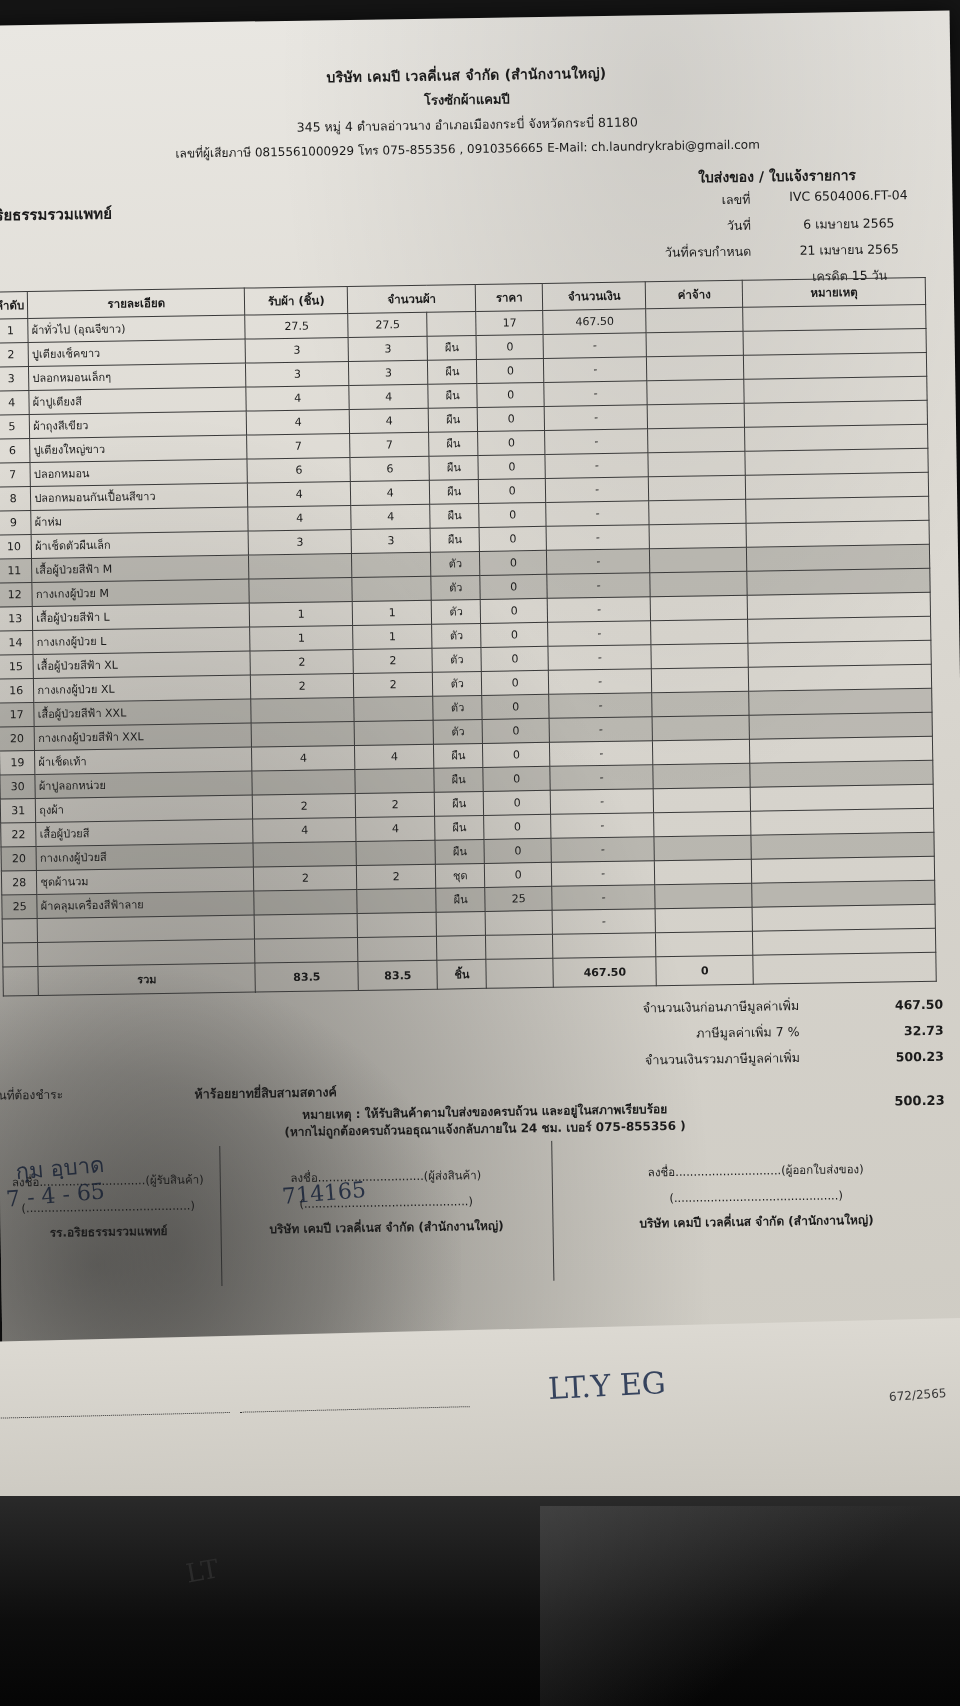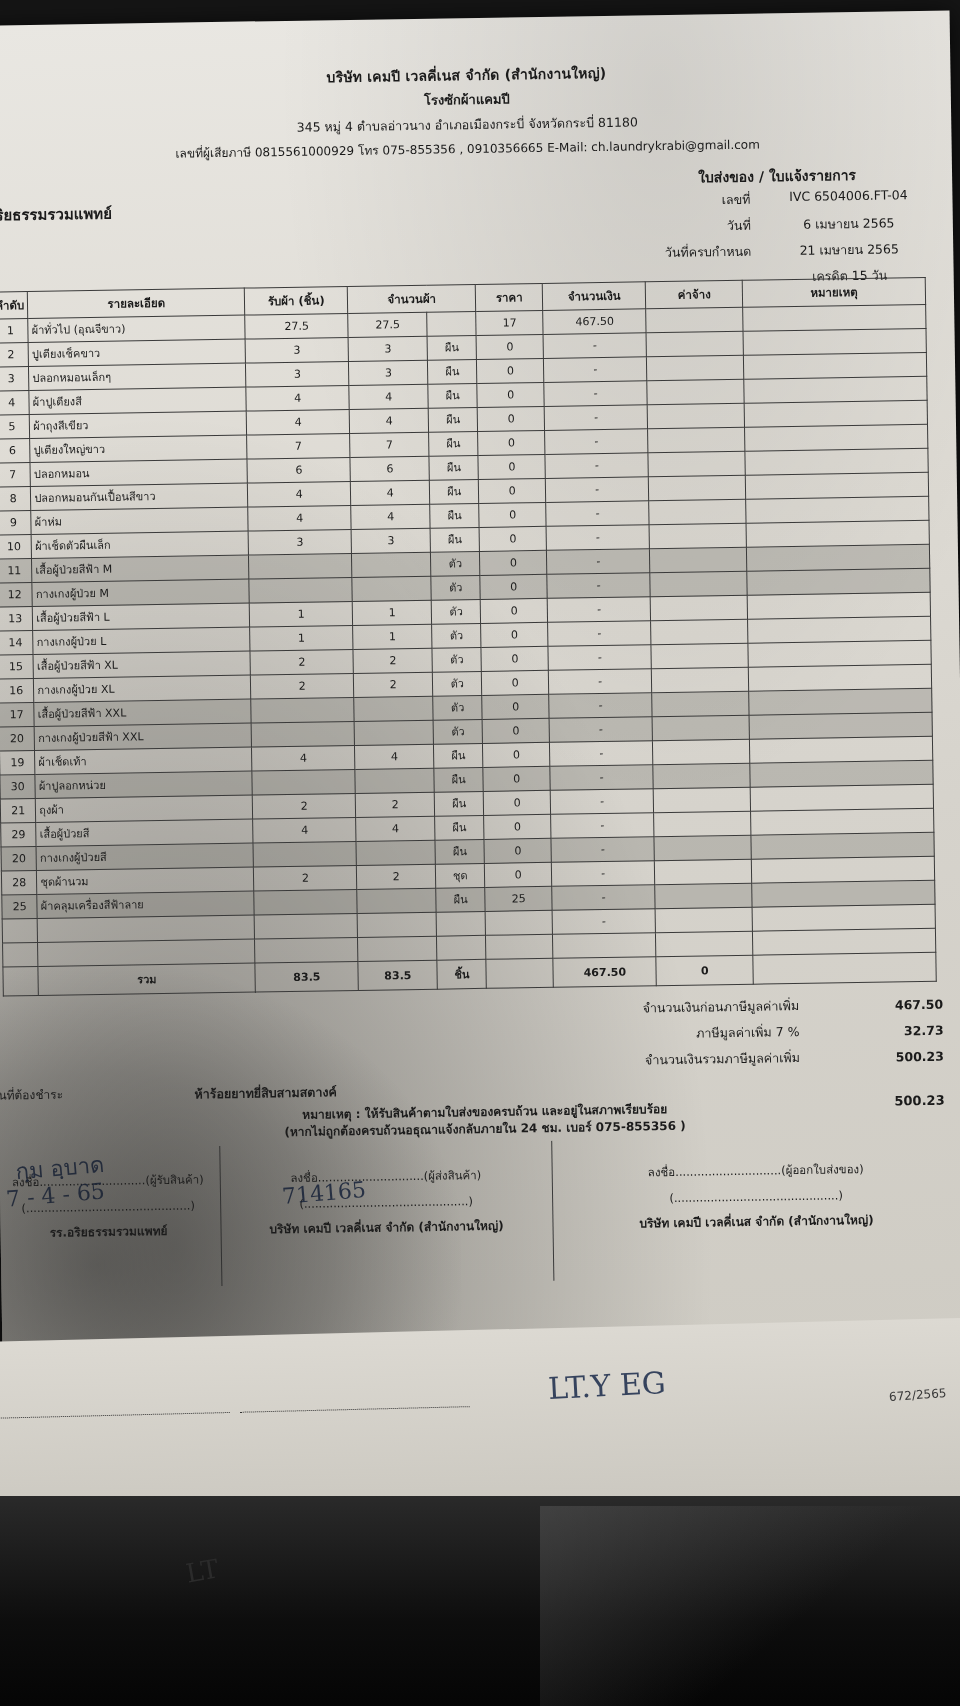--- a/index.html
+++ b/index.html
@@ -375,32 +375,32 @@
           <td class="desc">ผ้าปูลอกหน่วย</td>
           <td class="num"></td>
           <td class="qty"></td>
           <td class="unit">ผืน</td>
           <td class="price">0</td>
           <td class="amt">-</td>
           <td class="wage"></td>
           <td class="note"></td>
         </tr>
         <tr>
-          <td class="no">21</td>
+          <td class="no">31</td>
           <td class="desc">ถุงผ้า</td>
           <td class="num">2</td>
           <td class="qty">2</td>
           <td class="unit">ผืน</td>
           <td class="price">0</td>
           <td class="amt">-</td>
           <td class="wage"></td>
           <td class="note"></td>
         </tr>
         <tr>
-          <td class="no">29</td>
+          <td class="no">22</td>
           <td class="desc">เสื้อผู้ป่วยสี</td>
           <td class="num">4</td>
           <td class="qty">4</td>
           <td class="unit">ผืน</td>
           <td class="price">0</td>
           <td class="amt">-</td>
           <td class="wage"></td>
           <td class="note"></td>
         </tr>
         <tr class="shade">

